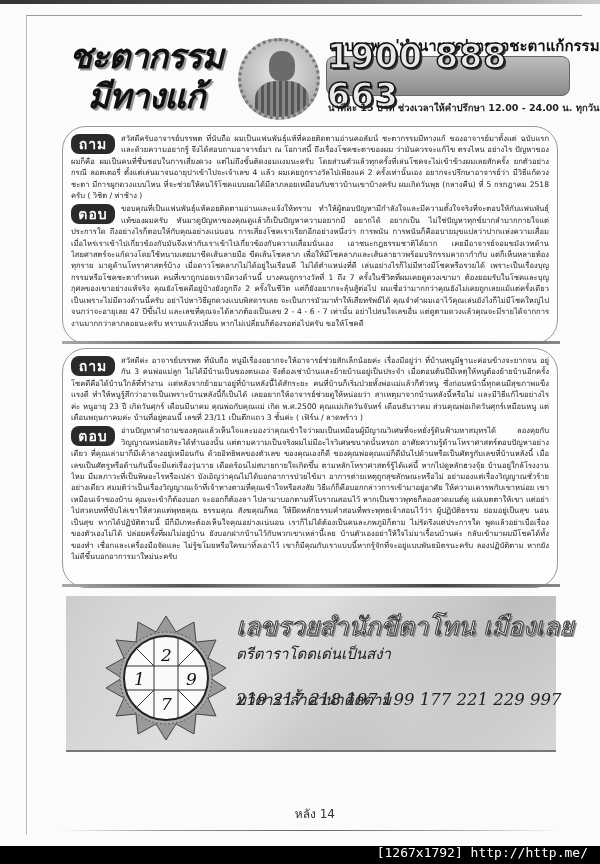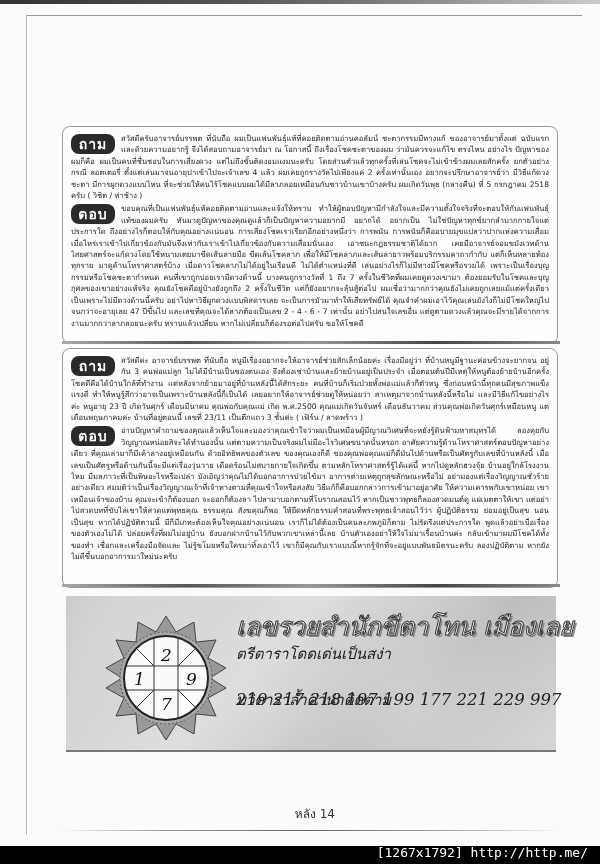--- a/index.html
+++ b/index.html
@@ -56,21 +56,21 @@
     color: #e8e8e8; letter-spacing: 1px;
     -webkit-text-stroke: 1.5px #111; text-shadow: 2px 2px 0 #333;
   }
   .rate-line {
     position: absolute; left: 270px; top: 68px; width: 260px;
     font-size: 9.5px; font-weight: bold; color: #222; white-space: nowrap;
   }
   
   .qa-box {
     position: absolute; left: 62px; width: 496px;
-    border: 1.5px solid #999; border-radius: 8px;
+    border: 1.5px solid #999; border-radius: 24px;
     padding: 6px 8px 6px 8px;
     background: #fdfdfd;
   }
   .qa1 { top: 126px; height: 218px; }
   .qa2 { top: 348px; height: 240px; }
   .qa-sep { position: absolute; left: 62px; width: 498px; height: 3px;
     background: linear-gradient(90deg,#aaa,#555,#999,#444,#888); }
   .sep1 { top: 341px; }
   .sep2 { top: 584px; }
   .para { font-size: 7.6px; line-height: 11.4px; color: #222; text-align: justify; }
@@ -127,20 +127,35 @@
     font-family: "DejaVu Sans Mono", monospace; font-size: 13px; color: #fff;
     white-space: nowrap;
   }
 </style>
 </head>
 <body>
 
 <div class="page">
   <div class="frame"></div>
 
+  <div class="masthead">
+    <div class="logo-title">
+      <span class="l1">ชะตากรรม</span>
+      <span class="l2">มีทางแก้</span>
+    </div>
+    <div class="portrait">
+      <div class="face"></div>
+      <div class="body"></div>
+    </div>
+    <div class="host-line">อ.บรรพต 'ทำนายสด' ตรวจชะตาแก้กรรม</div>
+    <div class="phone-box">
+      <span>1900 888 663</span>
+    </div>
+    <div class="rate-line">นาทีละ 15 บาท ช่วงเวลาให้คำปรึกษา 12.00 - 24.00 น. ทุกวัน</div>
+  </div>
 
   <div class="qa-box qa1">
     <div class="block tag-wrap">
       <div class="tag">ถาม</div>
       <p class="para">
         <span>สวัสดีครับอาจารย์บรรพต ที่นับถือ ผมเป็นแฟนพันธุ์แท้ที่คอยติดตามอ่านคอลัมน์ ชะตากรรมมีทางแก้ ของอาจารย์มาตั้งแต่ ฉบับแรก และด้วยความอยากรู้ จึงได้สอบถามอาจารย์มา ณ โอกาสนี้ ถึงเรื่องโชคชะตาของผม ว่ามันควรจะแก้ไข ตรงไหน อย่างไร ปัญหาของผมก็คือ ผมเป็นคนที่ชื่นชอบในการเสี่ยงดวง แต่ไม่ถึงขั้นติดงอมแงมนะครับ โดยส่วนตัวแล้วทุกครั้งที่เล่นโชคจะไม่เข้าข้างผมเลยสักครั้ง ยกตัวอย่างกรณี ลอตเตอรี่ ตั้งแต่เล่นมาจนอายุปาเข้าไปจะเจ้าเลข 4 แล้ว ผมเคยถูกรางวัลไปเพียงแค่ 2 ครั้งเท่านั้นเอง อยากจะปรึกษาอาจารย์ว่า มีวิธีแก้ดวงชะตา มีการผูกดวงแบบไหน ที่จะช่วยให้คนไร้โชคแบบผมได้มีลาภลอยเหมือนกับชาวบ้านเขาบ้างครับ ผมเกิดวันพุธ (กลางคืน) ที่ 5 กรกฎาคม 2518 ครับ</span>
         <span class="sig">( วิชิต / ท่าช้าง )</span>
       </p>
     </div>
     <div class="block tag-wrap">

